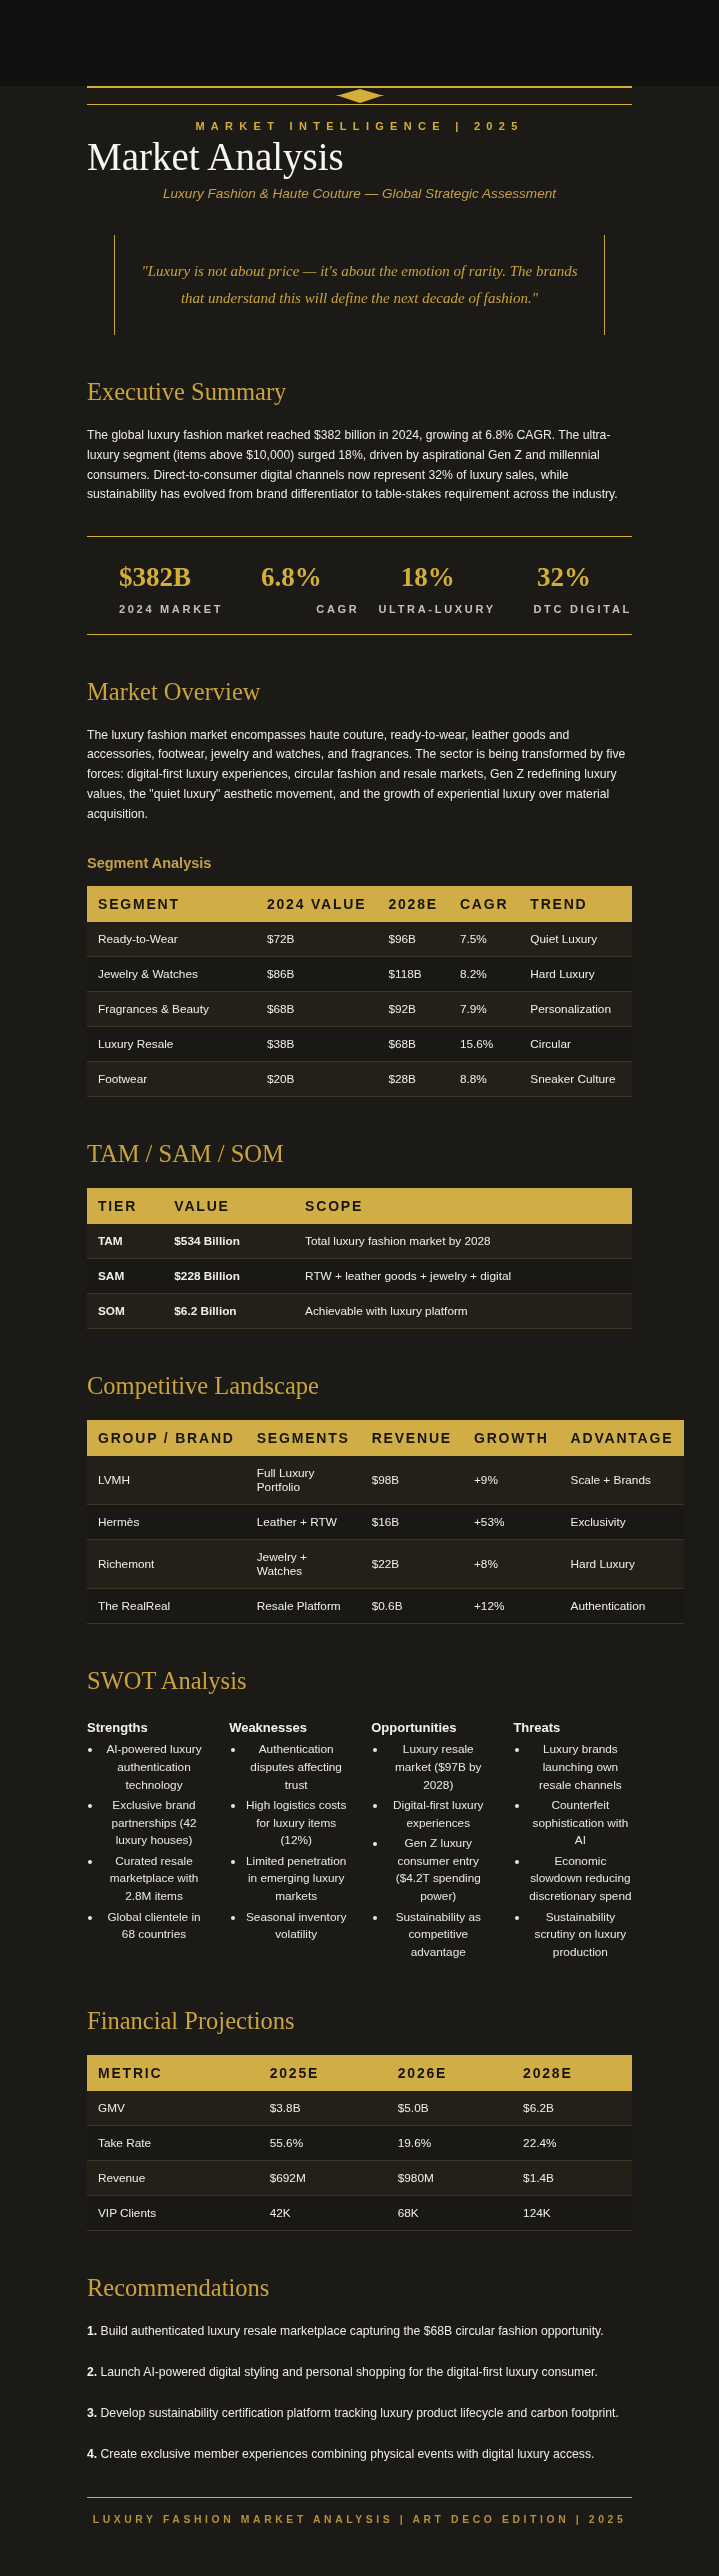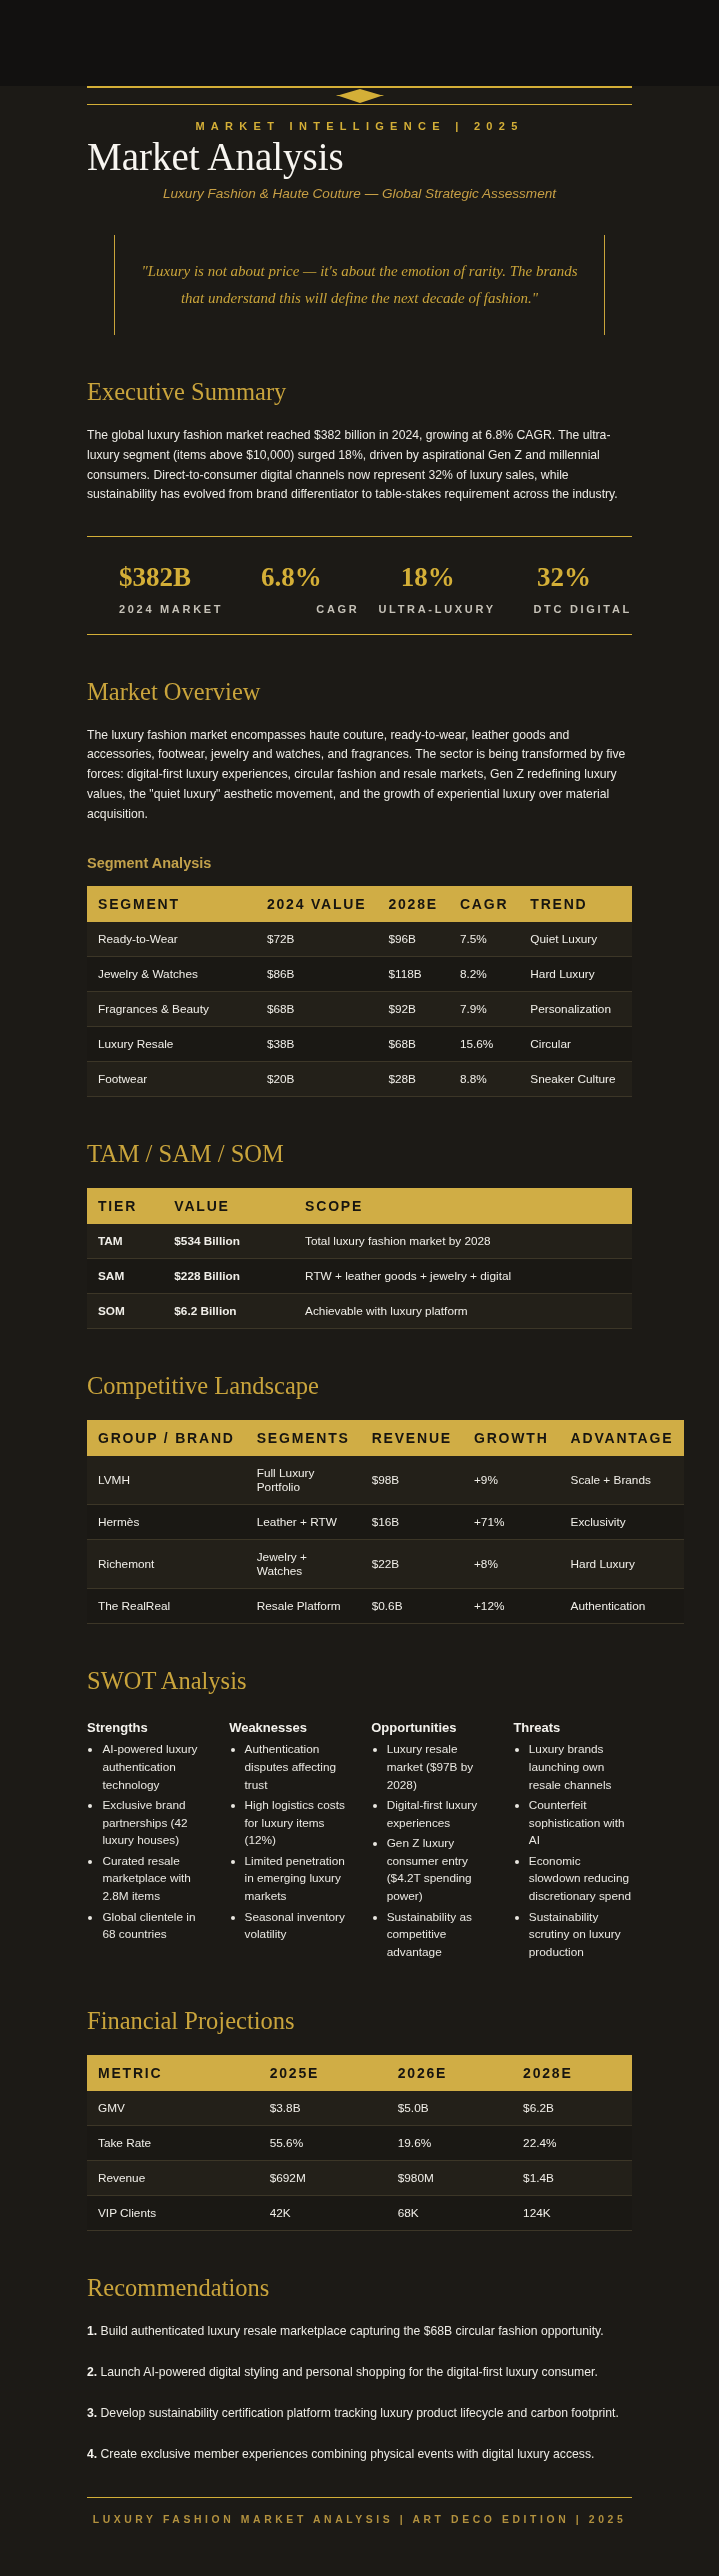--- a/index.html
+++ b/index.html
@@ -156,21 +156,21 @@
     grid-template-columns: 1fr 1fr 1fr 1fr;
     column-gap: 23.5px;
     row-gap: 23.5px;
   }
   .swot-group h4 {
     font-size: 13px;
     font-weight: bold;
     color: #f4f2ed;
     margin-bottom: 6.3px;
   }
-  .swot-group ul { padding-left: 15.4px; }
+  .swot-group ul { padding-left: 15.4px; text-align: center; }
   .swot-group li {
     font-size: 11.8px;
     line-height: 1.5;
     color: #e9e7e1;
     margin-bottom: 2.7px;
   }
 
   
   .rec {
     font-size: 12.2px;
@@ -327,21 +327,21 @@
           <td>LVMH</td>
           <td>Full Luxury Portfolio</td>
           <td>$98B</td>
           <td>+9%</td>
           <td>Scale + Brands</td>
         </tr>
         <tr>
           <td>Hermès</td>
           <td>Leather + RTW</td>
           <td>$16B</td>
-          <td>+71%</td>
+          <td>+53%</td>
           <td>Exclusivity</td>
         </tr>
         <tr>
           <td>Richemont</td>
           <td>Jewelry + Watches</td>
           <td>$22B</td>
           <td>+8%</td>
           <td>Hard Luxury</td>
         </tr>
         <tr>

